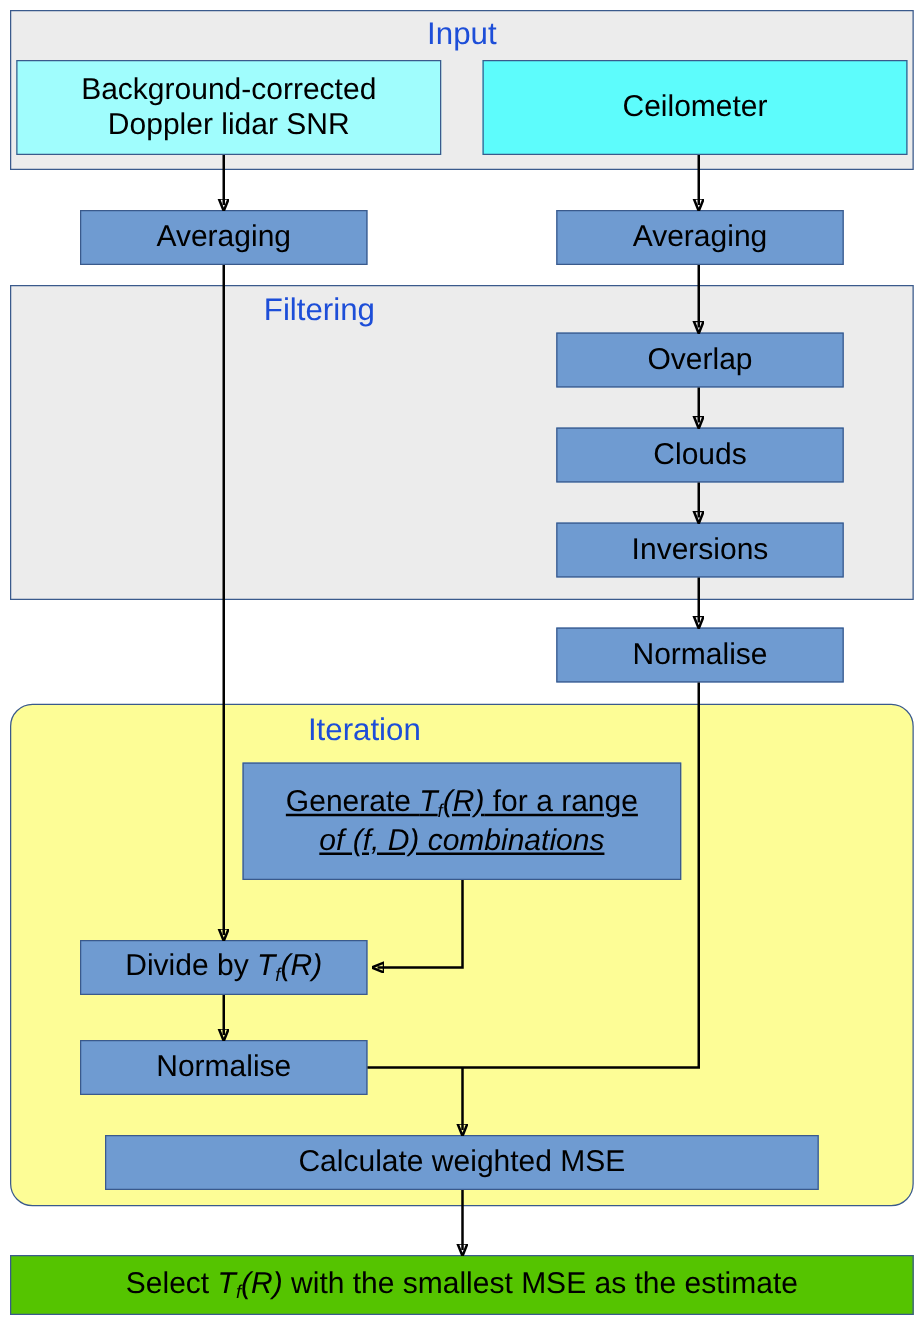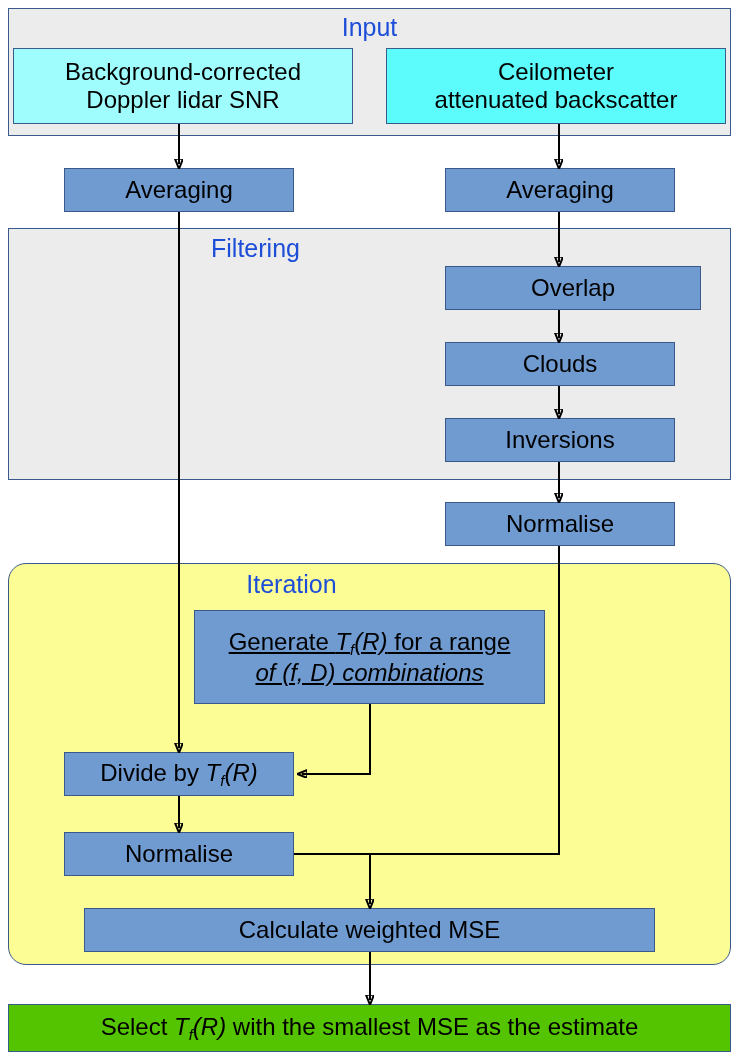--- a/index.html
+++ b/index.html
@@ -85,37 +85,36 @@
   <div class="box box-cyan-light" style="left:13px; top:48px; width:340px; height:76px;">
     <span>
       <span class="txt">Background-corrected</span>
       <span class="txt">Doppler lidar SNR</span>
     </span>
   </div>
 
   <div class="box box-cyan" style="left:386px; top:48px; width:340px; height:76px;">
     <span>
       <span class="txt">Ceilometer</span>
-      <span class="txt">attenuated backscatter</span>
     </span>
   </div>
 
   <div class="box box-blue" style="left:64px; top:168px; width:230px; height:44px;">
     <span>Averaging</span>
   </div>
 
   <div class="box box-blue" style="left:445px; top:168px; width:230px; height:44px;">
     <span>Averaging</span>
   </div>
 
   <div class="group" style="left:8px; top:228px; width:723px; height:252px; background:#ececec;">
     <div class="group-title grp-filtering-title">Filtering</div>
   </div>
 
-  <div class="box box-blue" style="left:445px; top:266px; width:256px; height:44px;">
+  <div class="box box-blue" style="left:445px; top:266px; width:230px; height:44px;">
     <span>Overlap</span>
   </div>
 
   <div class="box box-blue" style="left:445px; top:342px; width:230px; height:44px;">
     <span>Clouds</span>
   </div>
 
   <div class="box box-blue" style="left:445px; top:418px; width:230px; height:44px;">
     <span>Inversions</span>
   </div>

